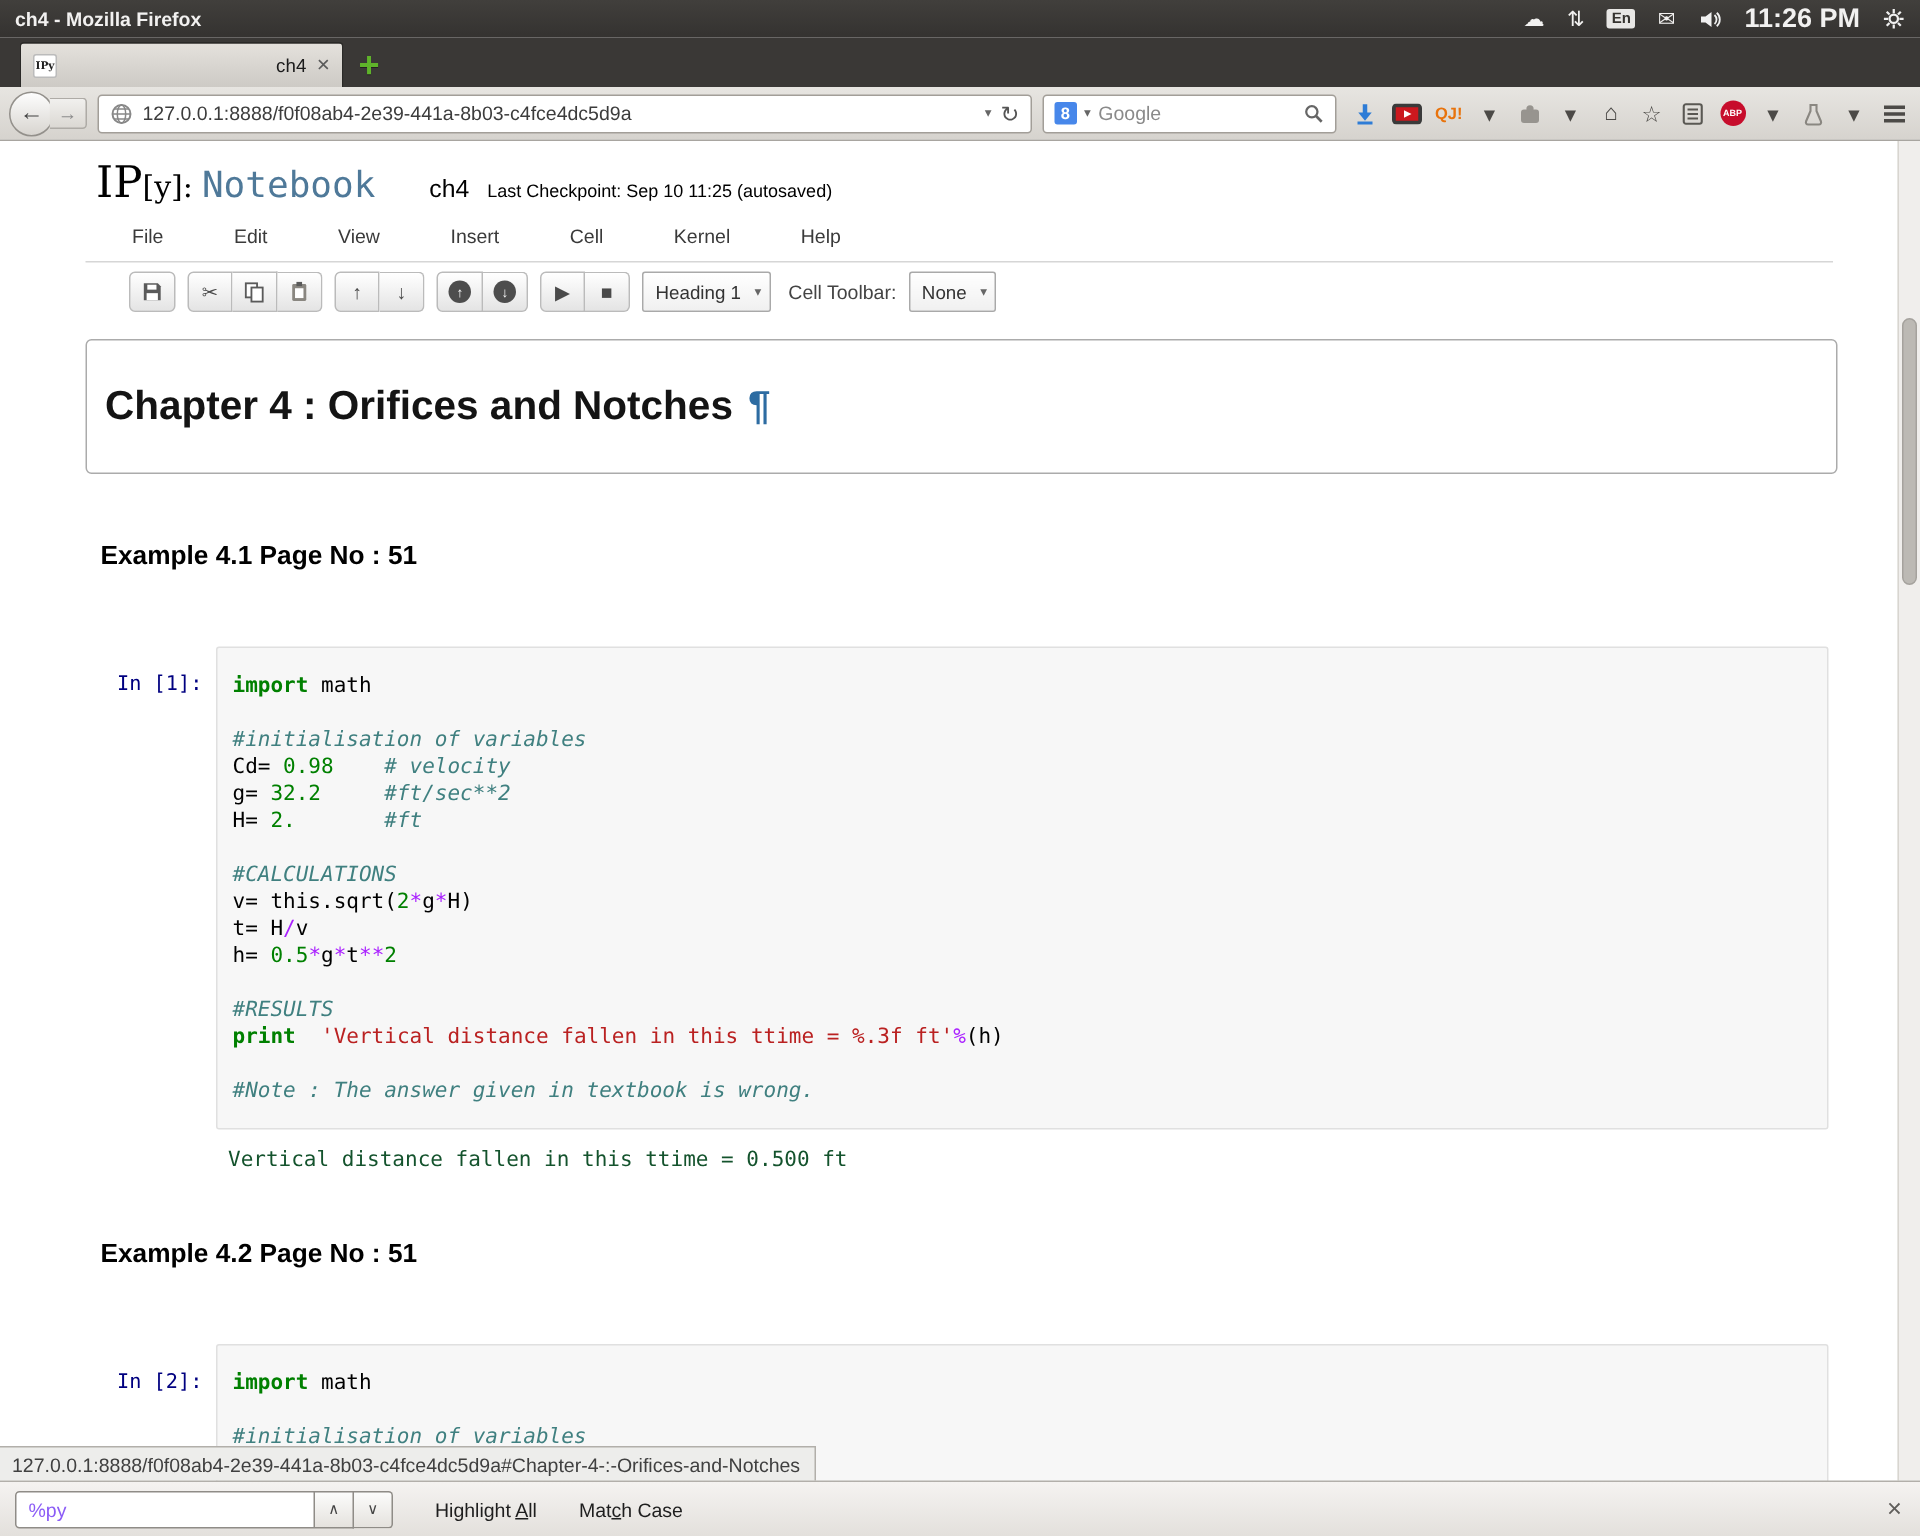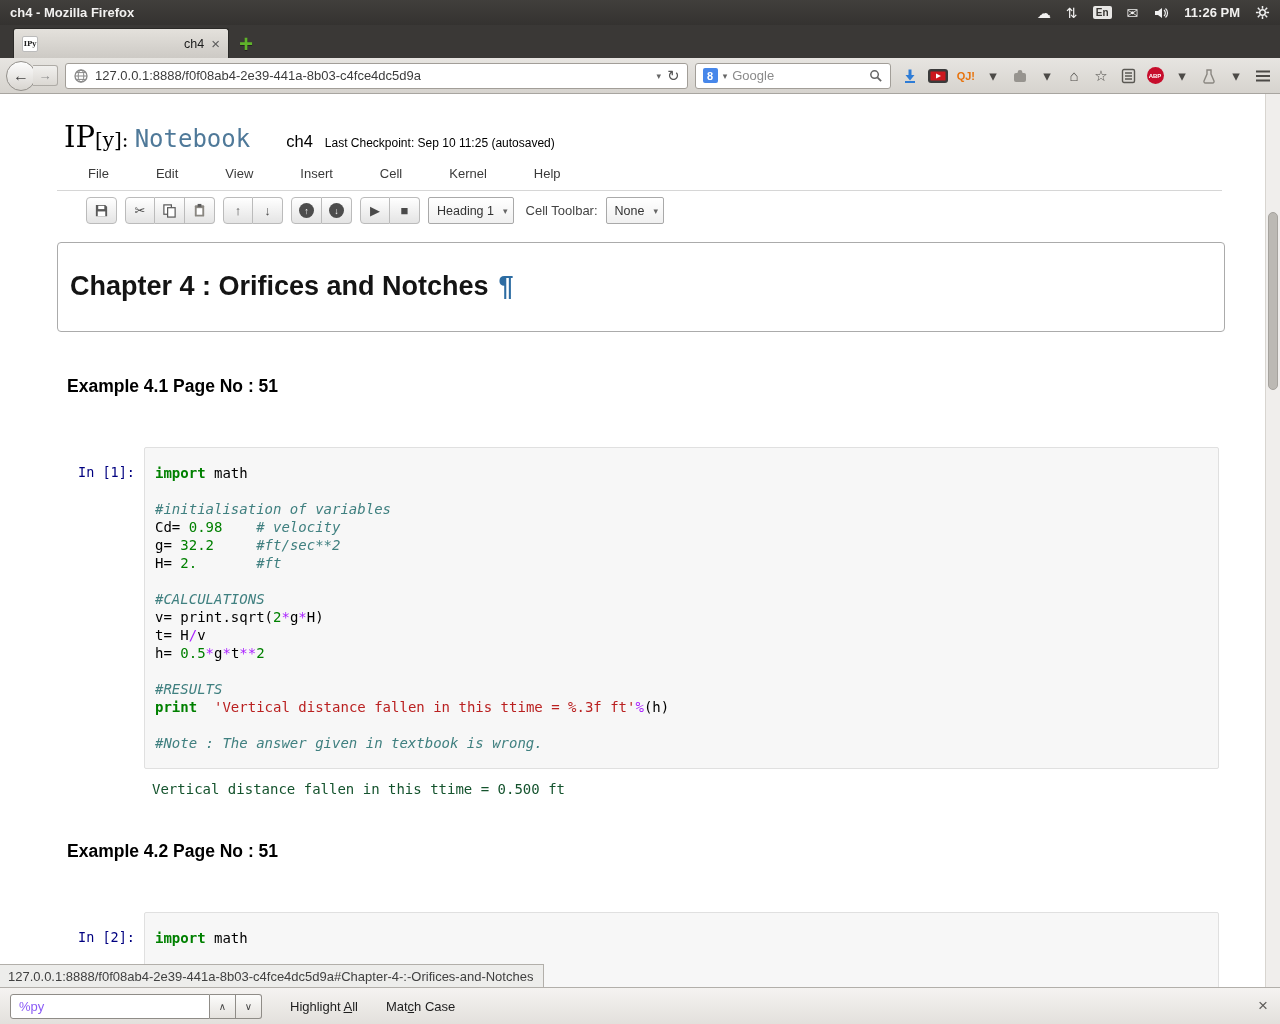--- a/index.html
+++ b/index.html
@@ -9,21 +9,21 @@
 
   
   .ubuntu-bar { position:absolute; top:0; left:0; right:0; height:25px;
     background:linear-gradient(#413f3c,#343230); color:#f2f1f0;
     display:flex; align-items:center; padding:0 10px; z-index:70; }
   .win-title { font-weight:bold; font-size:13px; }
   .tray { margin-left:auto; display:flex; align-items:center; gap:15px; font-size:14px; }
   .tray-ico { display:flex; align-items:center; justify-content:center; color:#f2f1f0; }
   .tray-kbd { background:#e8e7e5; color:#35332f; font-size:10px; font-weight:bold;
     border-radius:2px; padding:1px 3px; }
-  .tray-clock { font-weight:bold; font-size:13px; }
+  .tray-clock { font-weight:bold; font-size:18px; }
 
   
   .tab-bar { position:absolute; top:25px; left:0; right:0; height:33px; background:#3a3836;
     display:flex; align-items:flex-end; z-index:69; }
   .tab { width:216px; height:30px; margin-left:13px;
     background:linear-gradient(#e4e1dc,#cdcac5); border:1px solid #2a2927; border-bottom:none;
     border-radius:3px 3px 0 0; display:flex; align-items:center; padding:0 8px; gap:7px;text-align:right; }
   .favicon { width:16px; height:16px; background:#fff; border:1px solid #bbb; border-radius:2px;
     font-family:"DejaVu Serif","Liberation Serif",serif; font-size:7px; font-weight:bold; color:#222;
     display:flex; align-items:center; justify-content:center; }
@@ -55,21 +55,21 @@
   .search-text { font-size:13px; color:#8a8a8a; flex:1; }
   .nav-icons { display:flex; align-items:center; margin:0 2px 0 10px; gap:9px; flex:none; }
   .nav-ico { display:flex; align-items:center; justify-content:center; min-width:18px; height:20px;
     font-size:15px; color:#4c4a47; }
   .qj { font-size:11px; font-weight:bold; color:#e8730c; }
   .abp { width:17px; height:17px; border-radius:50%; background:#c70d2c; color:#fff;
     font-size:6px; font-weight:bold; display:flex; align-items:center; justify-content:center; }
 
   
   .page { position:absolute; top:94px; left:0; width:1265px; height:930px; background:#fff; overflow:hidden; }
-  .nb-header { display:flex; align-items:baseline; padding:26px 0 4px 64px;text-align:center; }
+  .nb-header { display:flex; align-items:baseline; padding:10px 0 4px 64px;text-align:center; }
   .logo { color:#000; white-space:nowrap; }
   .logo-ip { font-family:"DejaVu Serif","Liberation Serif",serif; font-size:29px; }
   .logo-y  { font-family:"DejaVu Serif","Liberation Serif",serif; font-size:20px; }
   .logo-nb { font-family:"DejaVu Sans Mono","Liberation Mono",monospace; font-size:24px; color:#4f7999; margin-left:6px;}
   .nb-title-wrap { margin-left:36px; display:flex; align-items:baseline; gap:12px; }
   .nb-title { font-size:16.5px; color:#000; }
   .nb-checkpoint { font-size:12px; color:#000; }
 
   .nb-menubar { margin:2px 43px 0 57px; border-bottom:1px solid #d6d6d6;
     padding:6px 0 9px 17px; display:flex;gap:19px; }
@@ -346,21 +346,21 @@
       <div class="prompt">In [1]:</div>
       <div class="input-area">
           <div class="code-line"><span class="tok-kw">import</span><span class="tok-pl"> math</span></div>
           <div class="code-line">&nbsp;</div>
           <div class="code-line"><span class="tok-cm">#initialisation of variables</span></div>
           <div class="code-line"><span class="tok-pl">Cd= </span><span class="tok-nm">0.98</span><span class="tok-pl">    </span><span class="tok-cm"># velocity</span></div>
           <div class="code-line"><span class="tok-pl">g= </span><span class="tok-nm">32.2</span><span class="tok-pl">     </span><span class="tok-cm">#ft/sec**2</span></div>
           <div class="code-line"><span class="tok-pl">H= </span><span class="tok-nm">2.</span><span class="tok-pl">       </span><span class="tok-cm">#ft</span></div>
           <div class="code-line">&nbsp;</div>
           <div class="code-line"><span class="tok-cm">#CALCULATIONS</span></div>
-          <div class="code-line"><span class="tok-pl">v= print.sqrt(</span><span class="tok-nm">2</span><span class="tok-op">*</span><span class="tok-pl">g</span><span class="tok-op">*</span><span class="tok-pl">H)</span></div>
+          <div class="code-line"><span class="tok-pl">v= this.sqrt(</span><span class="tok-nm">2</span><span class="tok-op">*</span><span class="tok-pl">g</span><span class="tok-op">*</span><span class="tok-pl">H)</span></div>
           <div class="code-line"><span class="tok-pl">t= H</span><span class="tok-op">/</span><span class="tok-pl">v</span></div>
           <div class="code-line"><span class="tok-pl">h= </span><span class="tok-nm">0.5</span><span class="tok-op">*</span><span class="tok-pl">g</span><span class="tok-op">*</span><span class="tok-pl">t</span><span class="tok-op">**</span><span class="tok-nm">2</span></div>
           <div class="code-line">&nbsp;</div>
           <div class="code-line"><span class="tok-cm">#RESULTS</span></div>
           <div class="code-line"><span class="tok-kw">print</span><span class="tok-pl">  </span><span class="tok-st">'Vertical distance fallen in this ttime = %.3f ft'</span><span class="tok-op">%</span><span class="tok-pl">(h)</span></div>
           <div class="code-line">&nbsp;</div>
           <div class="code-line"><span class="tok-cm">#Note : The answer given in textbook is wrong.</span></div>
         </div>
     </div>
     <div class="output-row">Vertical distance fallen in this ttime = 0.500 ft</div>

